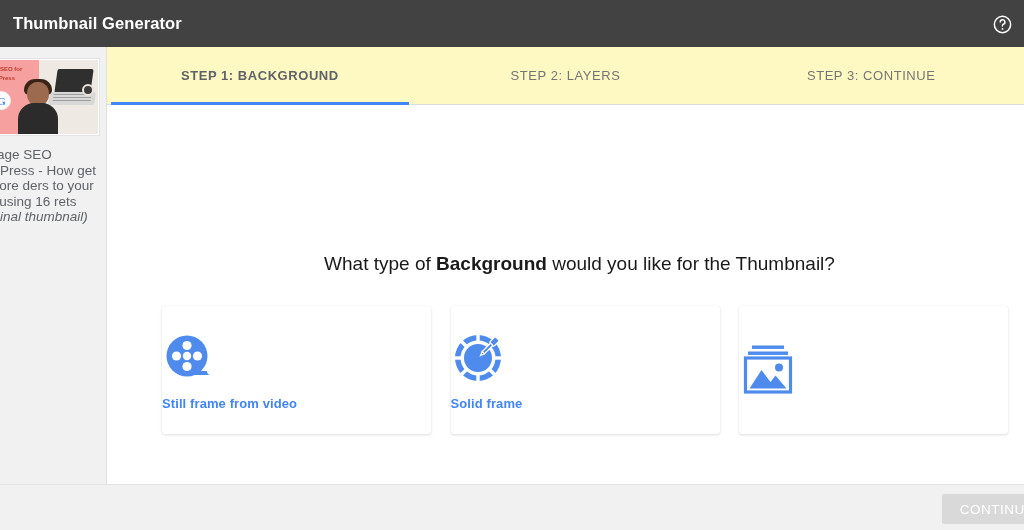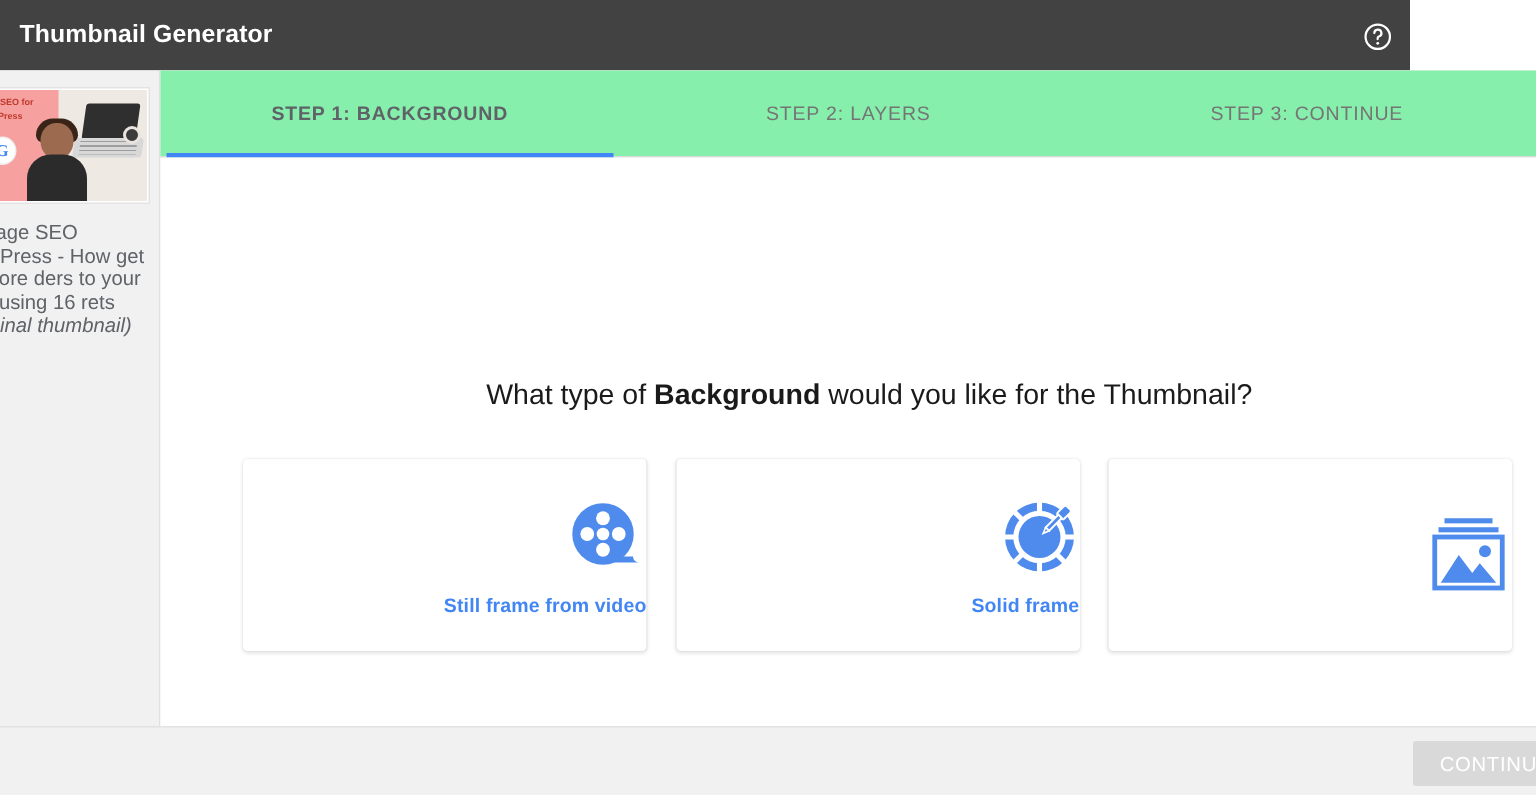--- a/index.html
+++ b/index.html
@@ -6,21 +6,21 @@
   body{
     width:1024px;height:530px;overflow:hidden;
     font-family:"Liberation Sans",sans-serif;
     background:#ffffff;
     -webkit-font-smoothing:antialiased;
   }
   .app{position:relative;width:1024px;height:530px;}
 
   
   .header{
-    position:absolute;left:0;top:0;width:940px;height:47px;
+    position:absolute;left:0;top:0;width:1024px;height:47px;
     background:#424242;display:flex;align-items:center;
   }
   .header-title{
     color:#ffffff;font-size:16.5px;font-weight:bold;letter-spacing:.1px;
     margin-left:13px;
   }
   .header-help{
     position:absolute;right:10px;top:12px;width:24px;height:24px;
     display:flex;align-items:center;justify-content:center;cursor:pointer;
   }
@@ -103,21 +103,21 @@
   }
   .sidebar-caption .orig{font-style:italic;}
 
   .content{
     position:absolute;left:107px;top:0;width:917px;height:437px;
     background:#f1f1f1;
   }
   
   .tabs{
     position:absolute;left:0;top:0;width:917px;height:58px;
-    display:flex;align-items:center;background:#86efac;
+    display:flex;align-items:center;background:#fef9c3;
     border-bottom:1px solid #dcdcdc;box-sizing:border-box;
   }
   .tab{
     flex:1;text-align:center;font-size:13px;letter-spacing:.55px;
     color:#757575;cursor:pointer;user-select:none;
     position:relative;height:58px;display:flex;align-items:center;justify-content:center;
   }
   .tab.active{color:#5f6368;font-weight:bold;}
   .tab.active:after{
     content:"";position:absolute;left:4px;right:4px;bottom:0;height:3px;
@@ -134,21 +134,21 @@
   }
   .question b{font-weight:bold;}
 
   .cards{
     position:absolute;left:55px;top:201px;width:846px;height:128px;
     display:flex;justify-content:space-between;
   }
   .card{
     width:269px;height:128px;background:#ffffff;border-radius:3px;
     box-shadow:0 1px 3px rgba(0,0,0,.13),0 0 1px rgba(0,0,0,.10);
-    display:flex;flex-direction:column;align-items:flex-end;justify-content:center;
+    display:flex;flex-direction:column;align-items:flex-start;justify-content:center;
     cursor:pointer;box-sizing:border-box;
   }
   .card-icon{height:56px;display:flex;align-items:center;justify-content:center;}
   .card-label{
     margin-top:10px;font-size:13px;font-weight:bold;color:#4285f4;letter-spacing:.1px;
   }
 
   
   .footer{
     position:absolute;left:0;top:484px;width:1024px;height:46px;

